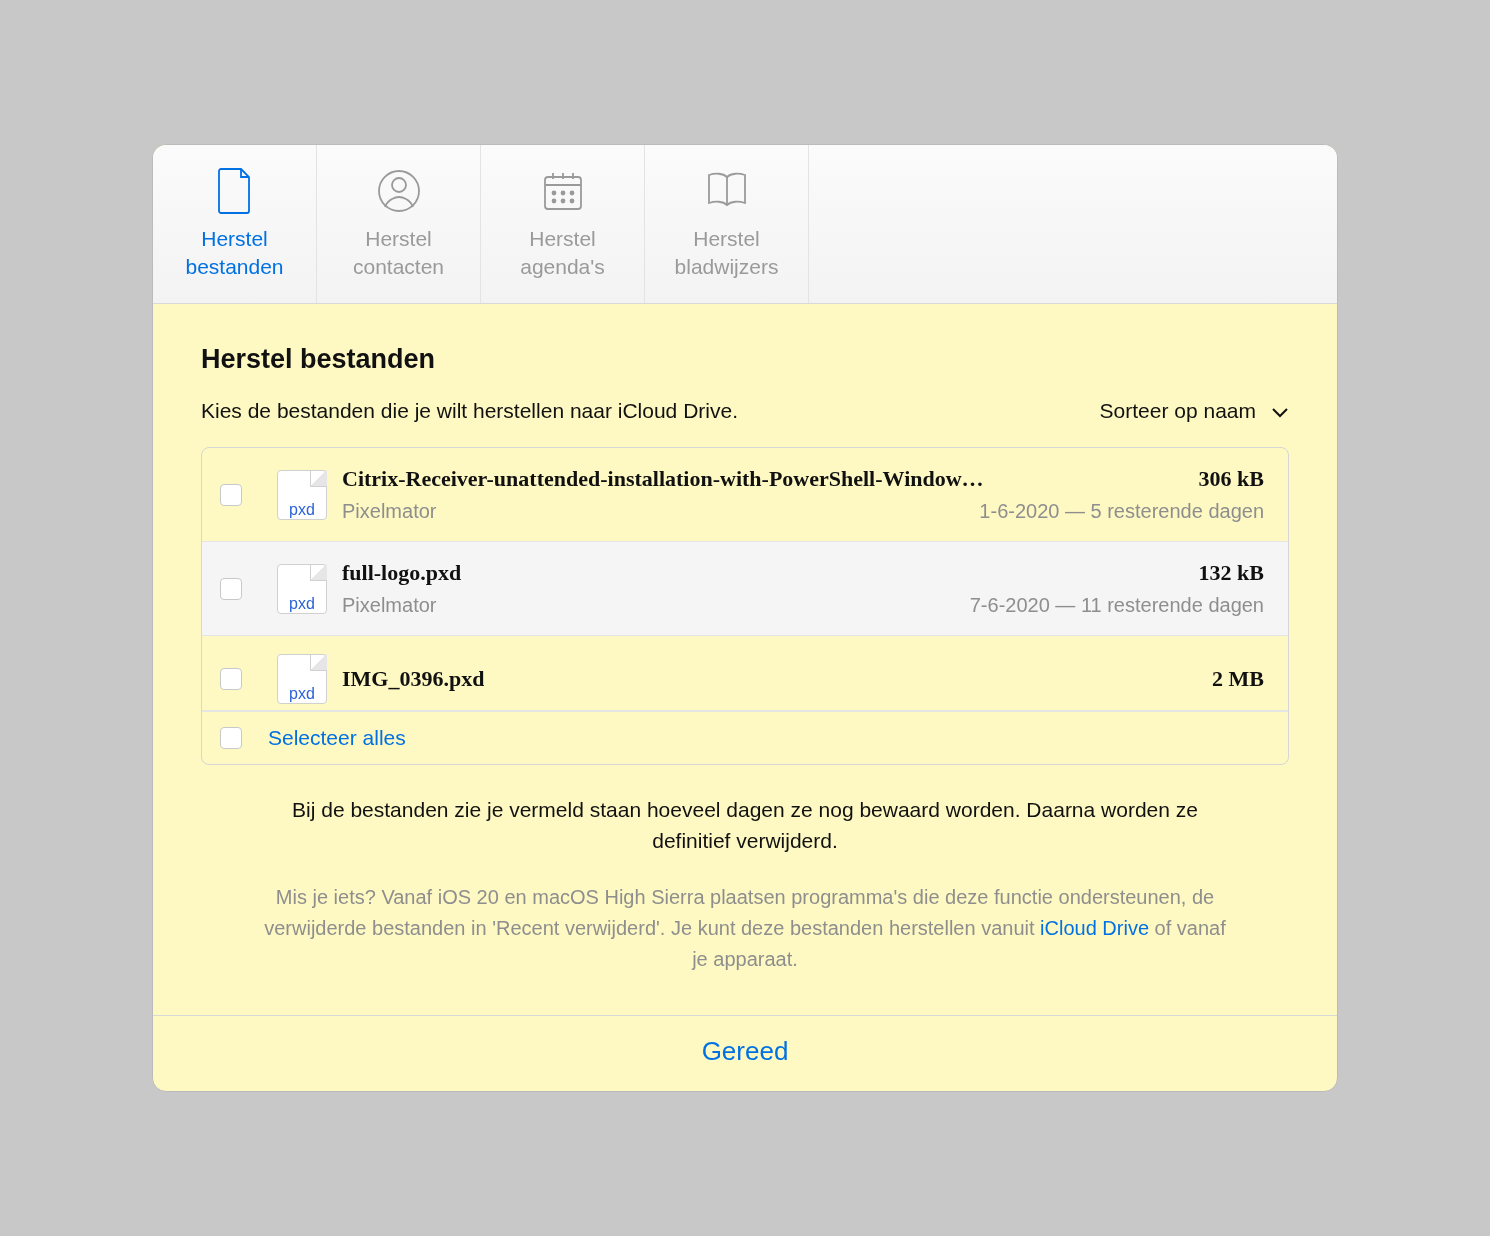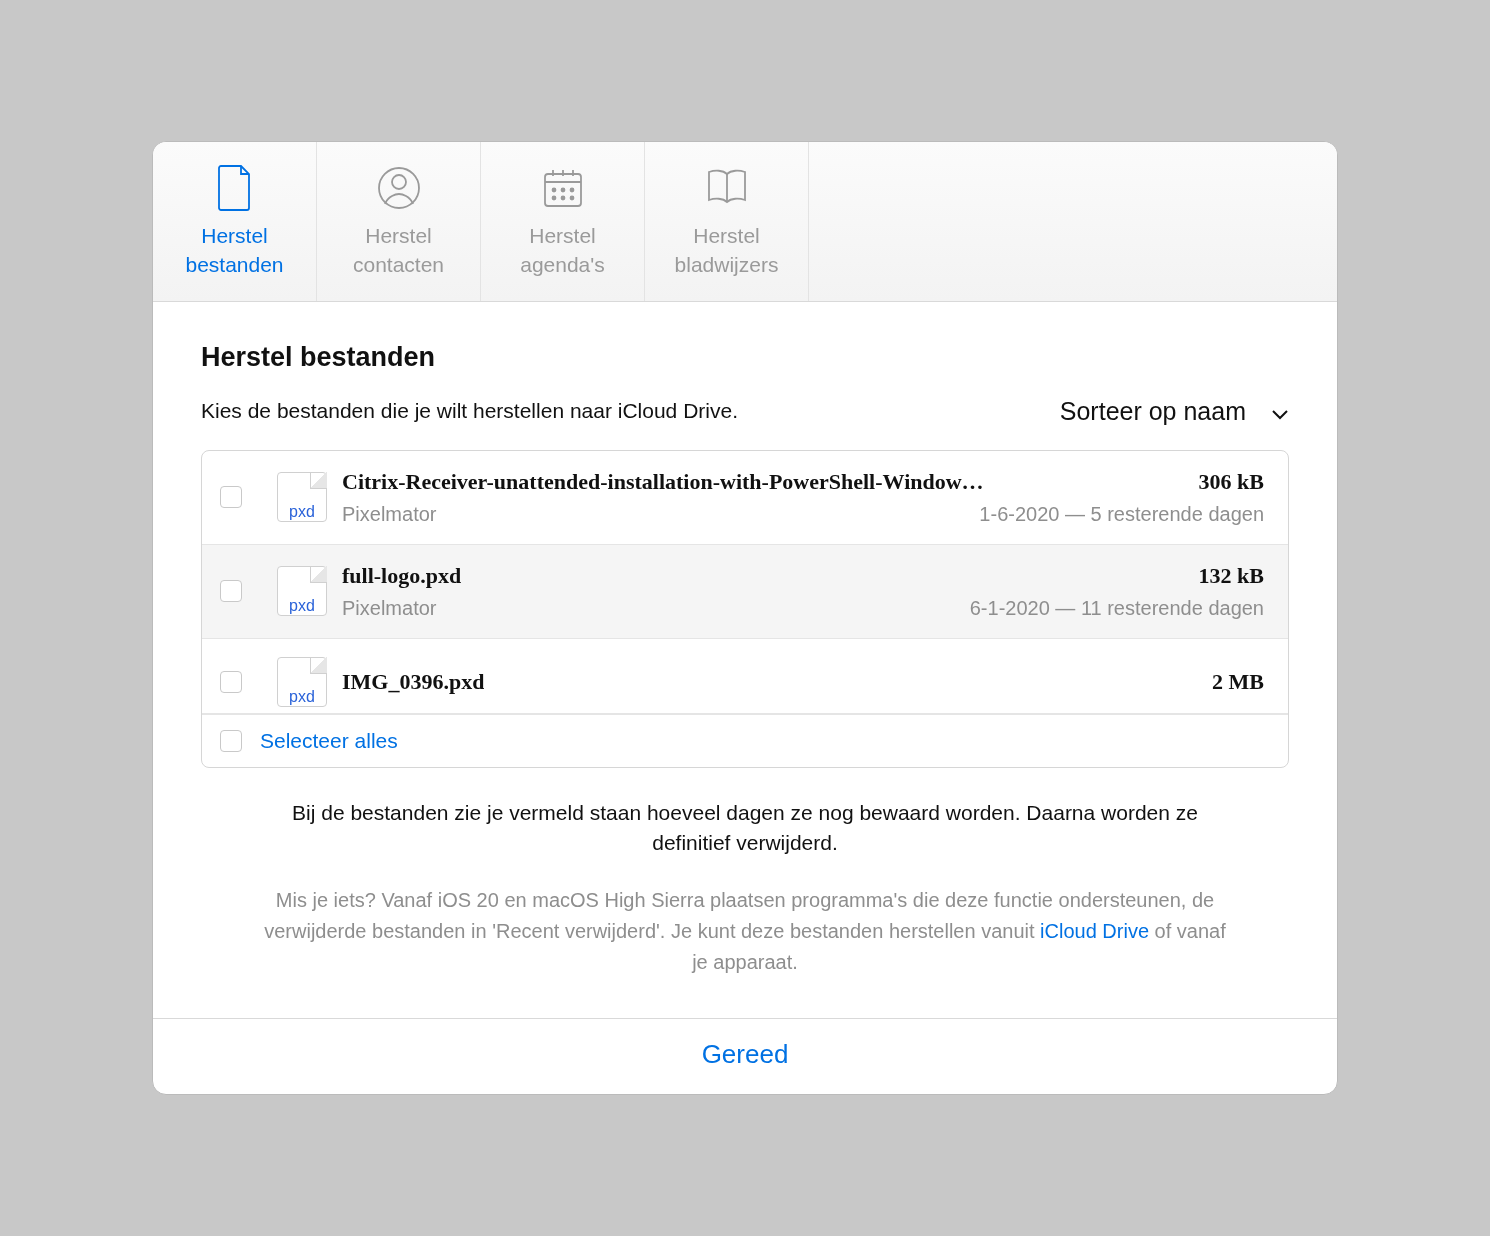--- a/index.html
+++ b/index.html
@@ -5,21 +5,21 @@
     * { box-sizing: border-box; margin: 0; padding: 0; }
     body {
       font-family: -apple-system, BlinkMacSystemFont, "Helvetica Neue", Arial, sans-serif;
       background: #c8c8c8;
       display: flex;
       align-items: center;
       justify-content: center;
       min-height: 100vh;
     }
     .dialog {
-      background: #ffffff;
+      background: #fef9c3;
       border-radius: 14px;
       width: 1186px;
       overflow: hidden;
       border: 1px solid #bbb;
       display: flex;
       flex-direction: column;
     }
 
     
     .toolbar {
@@ -45,21 +45,21 @@
     .tab.active { color: #0071e3; }
     .tab .tab-icon { height: 48px; display: flex; align-items: center; justify-content: center; margin-bottom: 10px; }
     .tab .tab-icon svg { stroke: currentColor; fill: none; stroke-width: 1.8; }
     .tab-label { white-space: pre-line; }
 
     
     .content { padding: 40px 48px 30px; }
     .title { font-size: 27px; font-weight: 600; color: #111; margin-bottom: 24px; }
     .sub-row { display: flex; justify-content: space-between; align-items: center; margin-bottom: 24px; }
     .subtitle { font-size: 21px; color: #111; }
-    .sort-select { display: inline-flex; align-items: center; gap: 25px; font-size: 25px; color: #111; cursor: pointer; }
+    .sort-select { display: inline-flex; align-items: center; gap: 15px; font-size: 21px; color: #111; cursor: pointer; }
     .sort-select svg { stroke: #111; }
 
     
     .file-list {
       border: 1px solid #d6d6d6;
       border-radius: 8px;
       overflow: hidden;
     }
     .file-row {
       display: grid;
@@ -96,21 +96,21 @@
       border-left: 1px solid #d0d0d0;
     }
     .file-text { display: flex; flex-direction: column; gap: 8px; padding-right: 16px; min-width: 0; }
     .file-line1 { display: flex; justify-content: space-between; align-items: flex-end; gap: 37px; font-family: Liberation Serif, serif; }
     .file-name { font-size: 22px; font-weight: 600; color: #111; white-space: nowrap; overflow: hidden; text-overflow: ellipsis; }
     .file-size { font-size: 22px; font-weight: 600; color: #111; white-space: nowrap; }
     .file-line2 { display: flex; justify-content: space-between; align-items: baseline; gap: 20px; }
     .file-app, .file-meta { font-size: 20px; color: #8e8e8e; }
 
     .select-all-row {
-      display: flex; align-items: center; gap: 18px;
+      display: flex; align-items: center; gap: 26px;
       padding: 14px 18px;
       border-top: 1px solid #e5e5e5;
     }
     .select-all-checkbox {
       width: 22px; height: 22px;
       border: 1px solid #c9c9c9;
       border-radius: 4px;
       background: #fff;
     }
     .select-all-label { color: #0071e3; font-size: 21px; font-weight: 500; }
@@ -235,21 +235,21 @@
               <span>pxd</span>
             </div>
         </div>
         <div class="file-text">
           <div class="file-line1">
             <span class="file-name">full-logo.pxd</span>
             <span class="file-size">132 kB</span>
           </div>
           <div class="file-line2">
             <span class="file-app">Pixelmator</span>
-            <span class="file-meta">6-1-2020 — 11 resterende dagen</span>
+            <span class="file-meta">7-6-2020 — 11 resterende dagen</span>
           </div>
         </div>
       </div>
 
       <div class="file-row" style="padding-bottom:6px;">
         <div class="checkbox"></div>
         <div class="file-icon-wrap">
           <div class="file-icon">
               <span>pxd</span>
             </div>

